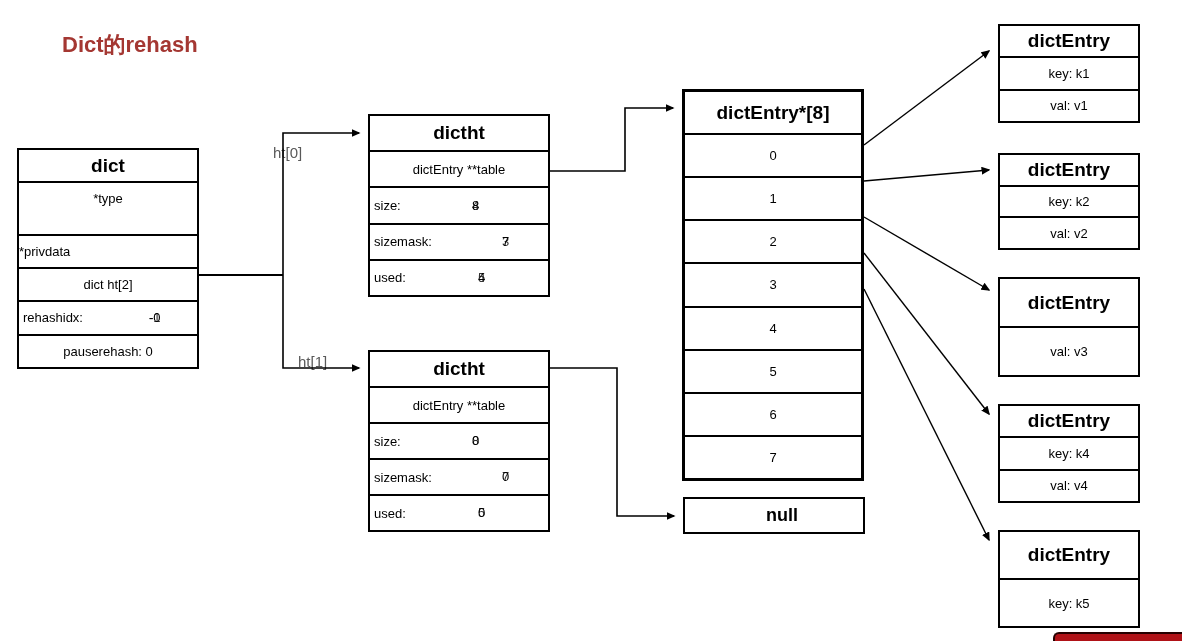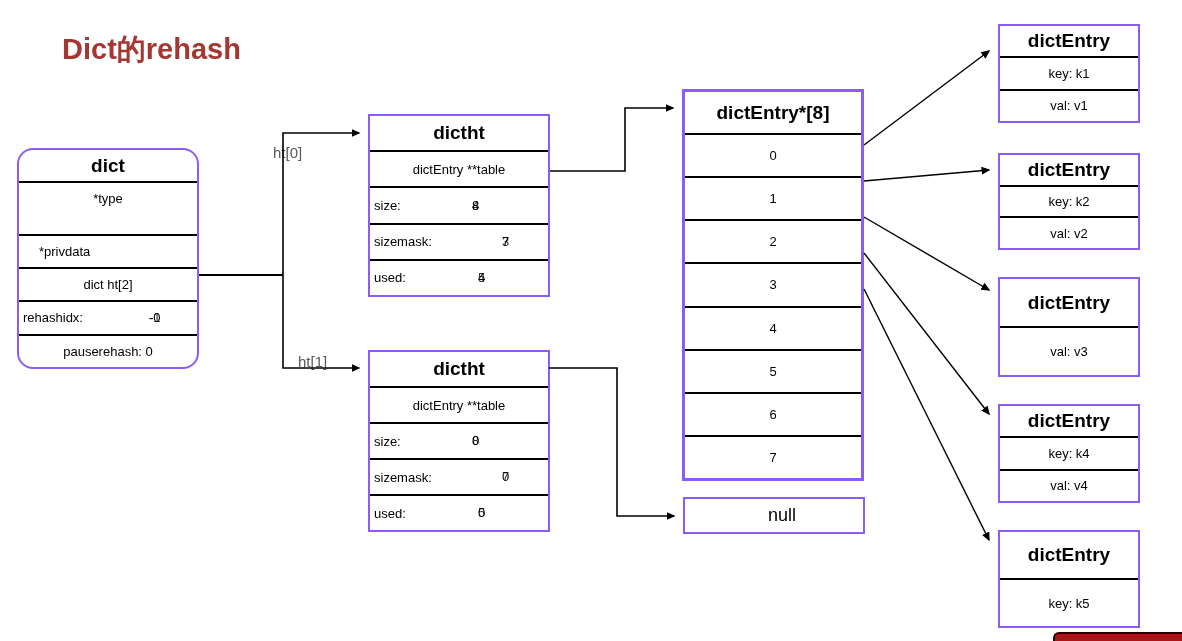--- a/index.html
+++ b/index.html
@@ -1,63 +1,63 @@
 <!DOCTYPE html>
 <html><head>
 <meta charset="utf-8">
 <style>
   html,body{margin:0;padding:0;background:#fff;}
   #stage{
     position:relative;width:1182px;height:641px;background:#ffffff;overflow:hidden;
     font-family:"Liberation Sans","DejaVu Sans",sans-serif;color:#000;
   }
   .title{
-    position:absolute;left:62px;top:30px;font-size:29px;font-weight:800;
+    position:absolute;left:62px;top:30px;font-size:22px;font-weight:800;
     color:#A43732;letter-spacing:0px;
   }
   
   .sbox{
-    position:absolute;border:2px solid #8b5cf6;background:#fff;box-sizing:border-box;
+    position:absolute;border:2px solid #000000;background:#fff;box-sizing:border-box;
     display:flex;flex-direction:column;
   }
   .sbox .row{
     flex:1;display:flex;align-items:center;justify-content:center;
     font-size:13px;position:relative;box-sizing:border-box;
   }
   .sbox .row + .row{border-top:2px solid #000;}
   .sbox .hdr{font-weight:bold;font-size:19px;}
   .row.leftlab{justify-content:flex-start;padding-left:4px;}
-  .row.leftpad20{justify-content:flex-start;padding-left:20px;margin-top:19px;}
+  .row.leftpad20{justify-content:flex-start;margin-top:19px;}
   
   .ov{position:absolute;top:50%;transform:translateY(-50%);height:18px;line-height:18px;}
   .ov span{position:absolute;left:0;top:0;white-space:pre;}
   .ov .g2{opacity:.8;}
   .vpos-size{left:102px;}
   .vpos-mask{left:132px;}
   .vpos-used{left:108px;}
   .vpos-rehash{left:130px;}
   .ptr-label{position:absolute;font-size:15px;color:#595959;}
   .arr-num{font-size:16px;}
   .entry .hdr{font-size:19px;}
-  .nullbox .row{font-weight:normal;font-size:18px;padding-left:16px;}
+  .nullbox .row{font-weight:bold;font-size:18px;padding-left:16px;}
   svg.wires{position:absolute;left:0;top:0;pointer-events:none;}
   .redbar{
     position:absolute;left:1053px;top:632px;width:129px;height:9px;
     background:#B01217;border-top:2px solid #260000;border-left:2px solid #260000;
     border-radius:6px 0 0 0;box-sizing:border-box;
   }
 </style>
 </head>
 <body>
 
 <div id="stage">
 
   <div class="title">Dict的rehash</div>
 
-  <div class="sbox" style="left:17px;top:148px;width:182px;height:221px;border-radius:16px;">
+  <div class="sbox" style="left:17px;top:148px;width:182px;height:221px;">
     <div class="row hdr">dict</div>
     <div class="row">*type</div>
     <div class="row leftpad20">*privdata</div>
     <div class="row">dict ht[2]</div>
     <div class="row leftlab">
       <span>rehashidx:</span>
       <span class="ov vpos-rehash">
         <span class="g1">-0</span>
         <span class="g2">-1</span>
       </span>

